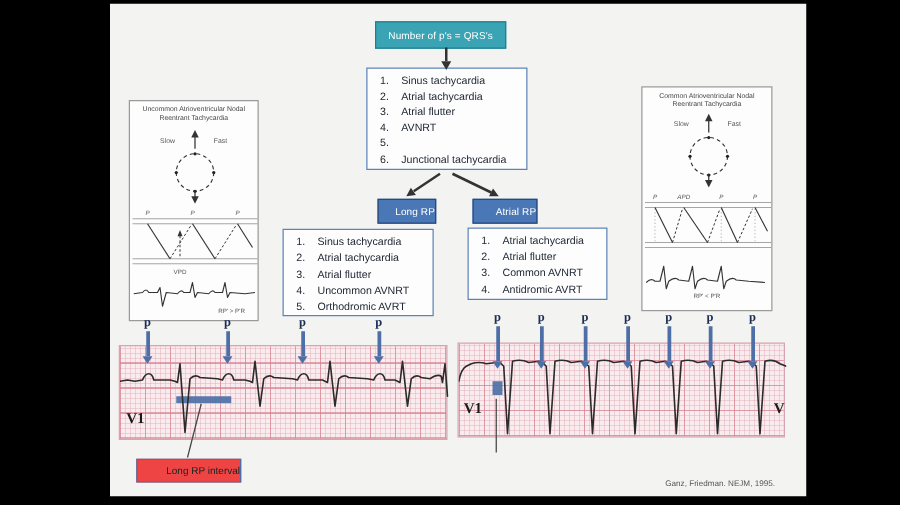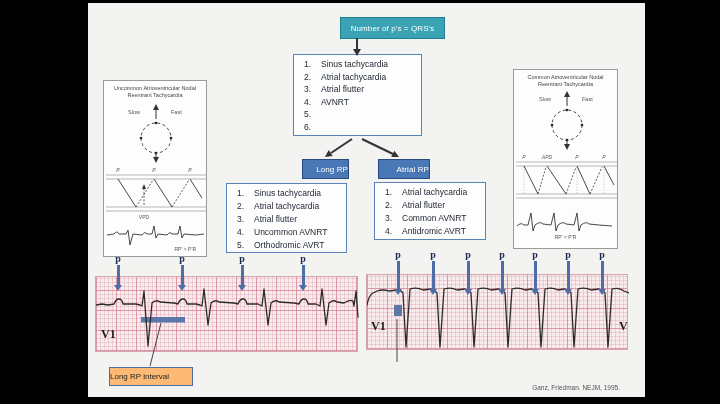--- a/index.html
+++ b/index.html
@@ -5,21 +5,21 @@
   html,body{margin:0;padding:0;background:#000;}
   .stage{position:relative;width:720px;height:404px;background:#000;overflow:hidden;
          font-family:"Liberation Sans",sans-serif;}
   .slide{position:absolute;left:88px;top:3px;width:557px;height:394px;background:#f3f3f1;}
 
   
   .hdr-box{position:absolute;display:flex;align-items:center;justify-content:center;
            color:#fff;font-size:8px;letter-spacing:.1px;}
   .teal{background:var(--teal,#3ba4b4);border:1px solid #1f7f8e;}
   .branch{background:var(--branch_blue,#4a77b5);border:1px solid #28497e;justify-content:flex-end;}
-  .root-box{left:300px;top:17px;width:103px;height:20px;margin-left:40px;}
+  .root-box{left:300px;top:17px;width:103px;height:20px;}
   .longrp-box{left:302px;top:159px;width:45px;height:18px;}
   .shortrp-box{left:378px;top:159px;width:50px;height:18px;}
 
   .list-box{position:absolute;background:#fdfdfd;border:1.3px solid var(--border_blue,#5c83b8);
             padding:3px 4px 0 10px;color:#1c2430;font-size:8.5px;box-sizing:border-box;}
   .main-list{left:293px;top:54px;width:129px;height:82px;}
   .long-list{left:226px;top:183px;width:121px;height:70px;}
   .short-list{left:374px;top:182px;width:112px;height:58px;}
   .li-row{display:flex;line-height:12.6px;}
   .long-list .li-row,.short-list .li-row{line-height:13px;}
@@ -57,22 +57,22 @@
   .p-arrow .p-txt{font-family:"Liberation Serif",serif;font-weight:bold;font-size:10px;
                   line-height:10px;color:#1b2c55;margin-bottom:1px;}
   .p-arrow .stem{width:3px;background:var(--marker_blue,#4e6fa5);}
   .p-arrow.a-left .stem{height:20px;}
   .p-arrow.a-right .stem{height:28px;}
   .p-arrow .head{width:0;height:0;border-left:4.5px solid transparent;
                  border-right:4.5px solid transparent;
                  border-top:6px solid var(--marker_blue,#4e6fa5);}
 
   
-  .note-box{position:absolute;background:#fdba74;border:1.5px solid var(--marker_blue,#4e6fa5);
-            display:flex;align-items:center;justify-content:flex-start;font-size:8px;color:#222;
+  .note-box{position:absolute;background:#ef4444;border:1.5px solid var(--marker_blue,#4e6fa5);
+            display:flex;align-items:center;justify-content:flex-end;font-size:8px;color:#222;
             box-sizing:border-box;}
   .long-note{left:109px;top:367px;width:84px;height:19px;}
   .short-note{left:370px;top:363px;width:80px;height:18px;}
 
   .citation{position:absolute;left:498px;top:384px;width:122px;text-align:right;
             font-size:6.5px;color:#555;}
 
   .overlay{position:absolute;left:0;top:0;pointer-events:none;}
 </style>
 </head>
@@ -100,20 +100,21 @@
       </div>
       <div class="li-row">
         <span class="li-num">4.</span>
         <span class="li-txt">AVNRT</span>
       </div>
       <div class="li-row">
         <span class="li-num">5.</span>
       </div>
       <div class="li-row">
         <span class="li-num">6.</span>
+        <span class="li-txt">Junctional tachycardia</span>
       </div>
     </div>
 
   <div class="hdr-box branch longrp-box">
     <span>Long RP</span>
   </div>
   <div class="hdr-box branch shortrp-box">
     <span>Atrial RP</span>
   </div>
 

